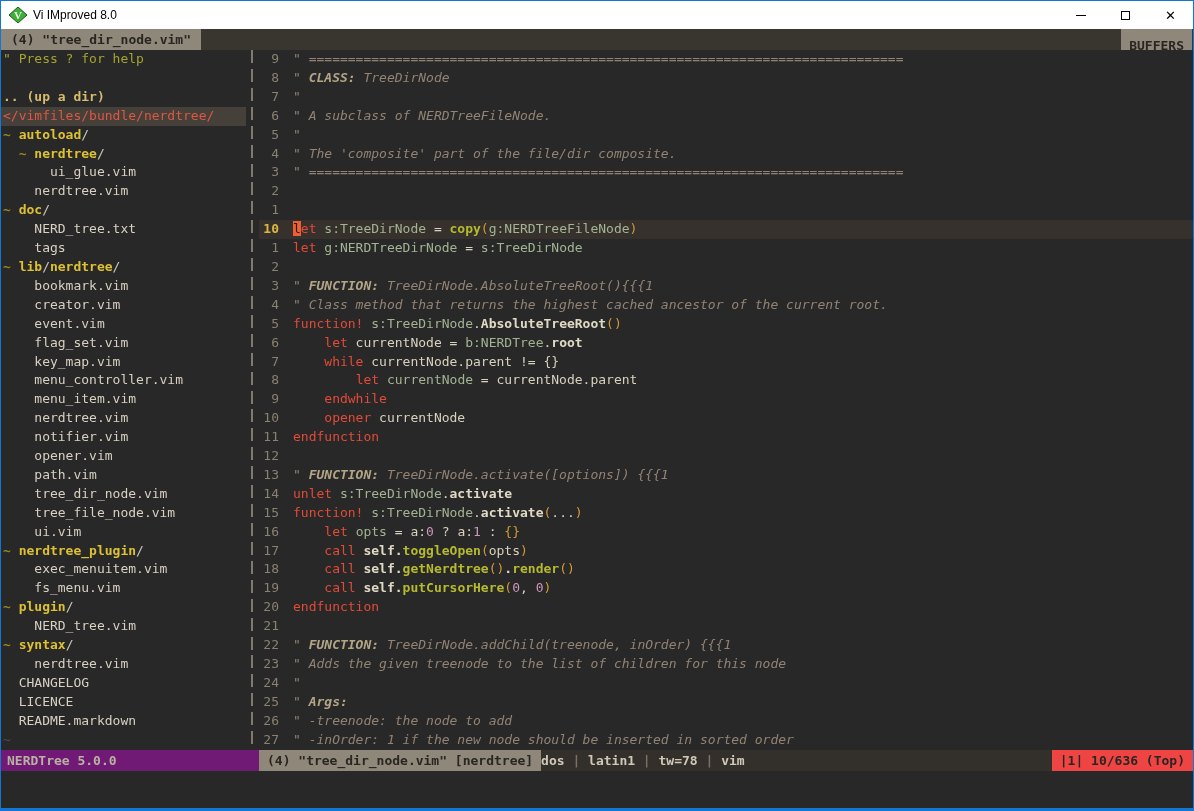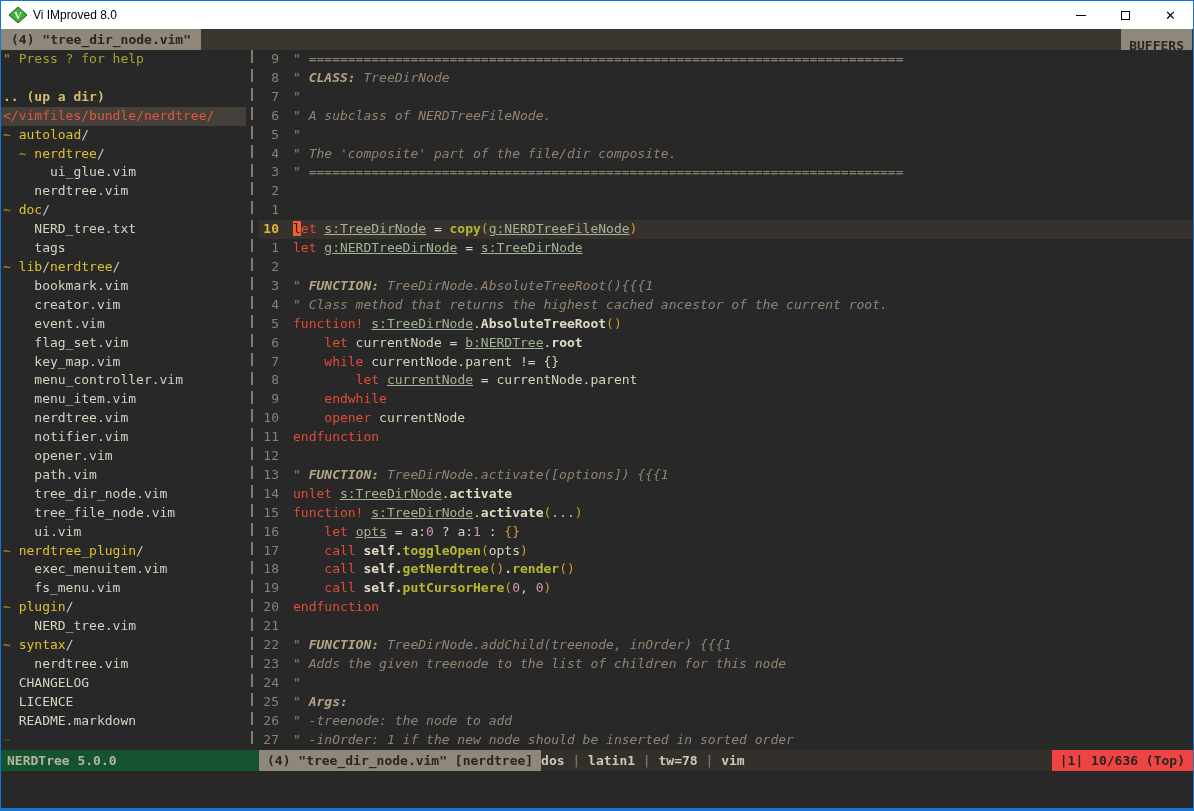--- a/index.html
+++ b/index.html
@@ -43,45 +43,45 @@
   .row { height:18.92px; line-height:18.92px; white-space:pre; }
   .tree .row { padding-left:2px; }
   .tree .row.sel { background:#45403a; }
   .editor .row.cur { background:#37312e; }
   .lnum { display:inline-block; width:20px; margin-right:14px; text-align:right;
           color:#8a8170; }
   .editor .row.cur .lnum { color:#dcb840; font-weight:bold; }
 
   
   .s-kw   { color:#e24b38; }
-  .s-id   { color:#a3b493;text-decoration:underline; }
+  .s-id   { color:#a3b493; }
   .s-fn   { color:#b6ba2f; font-weight:bold; }
   .s-par  { color:#d29a35; }
   .s-num  { color:#cc96be; }
   .s-txt  { color:#d8d1bd; }
   .s-cmt  { color:#928374; font-style:italic; }
   .s-cmtb { color:#b3a585; font-style:italic; font-weight:bold; }
   .s-meth { color:#e0d9c4; font-weight:bold; }
   .s-self { color:#e0d9c4; font-weight:bold; }
   .s-cur  { background:#ef5f33; color:#241d1a; }
 
   
   .s-thelp  { color:#a5a42f; }
   .s-tupdir { color:#d6bc6b; font-weight:bold; }
   .s-troot  { color:#df5742; }
   .s-ttil   { color:#a2861c; font-weight:bold; }
-  .s-tdir   { color:#ddc133; font-weight:normal; }
+  .s-tdir   { color:#ddc133; font-weight:bold; }
   .s-tsl    { color:#cdc6b8; }
   .s-tfile  { color:#d8d1c2;margin-top:36px; }
   .s-tnb    { color:#514c45; }
 
   
   .statusline { height:21px; flex:0 0 auto; display:flex; font-weight:bold;
                 background:#33302b; }
-  .st-nerdtree { width:258px; flex:0 0 auto; background:#14532d; color:#b9b1a2;
+  .st-nerdtree { width:258px; flex:0 0 auto; background:#701a75; color:#b9b1a2;
                  padding-left:6px; display:flex; align-items:center; white-space:pre; }
   .st-buffer { background:#8f8779; color:#292521; padding:0 8px; display:flex;
                align-items:center; white-space:pre; }
   .st-mid { flex:1 1 auto; display:flex; align-items:center; justify-content:flex-start;
             color:#cfc8b8; white-space:pre; padding-right:10px; }
   .st-mid .pipe { color:#7a7365; }
   .st-pos { background:#ef4444; color:#292521; padding:0 8px; display:flex;
             align-items:center; white-space:pre; }
 
   .cmdline { height:37px; flex:0 0 auto; background:#282828; color:#d8d1bd;

